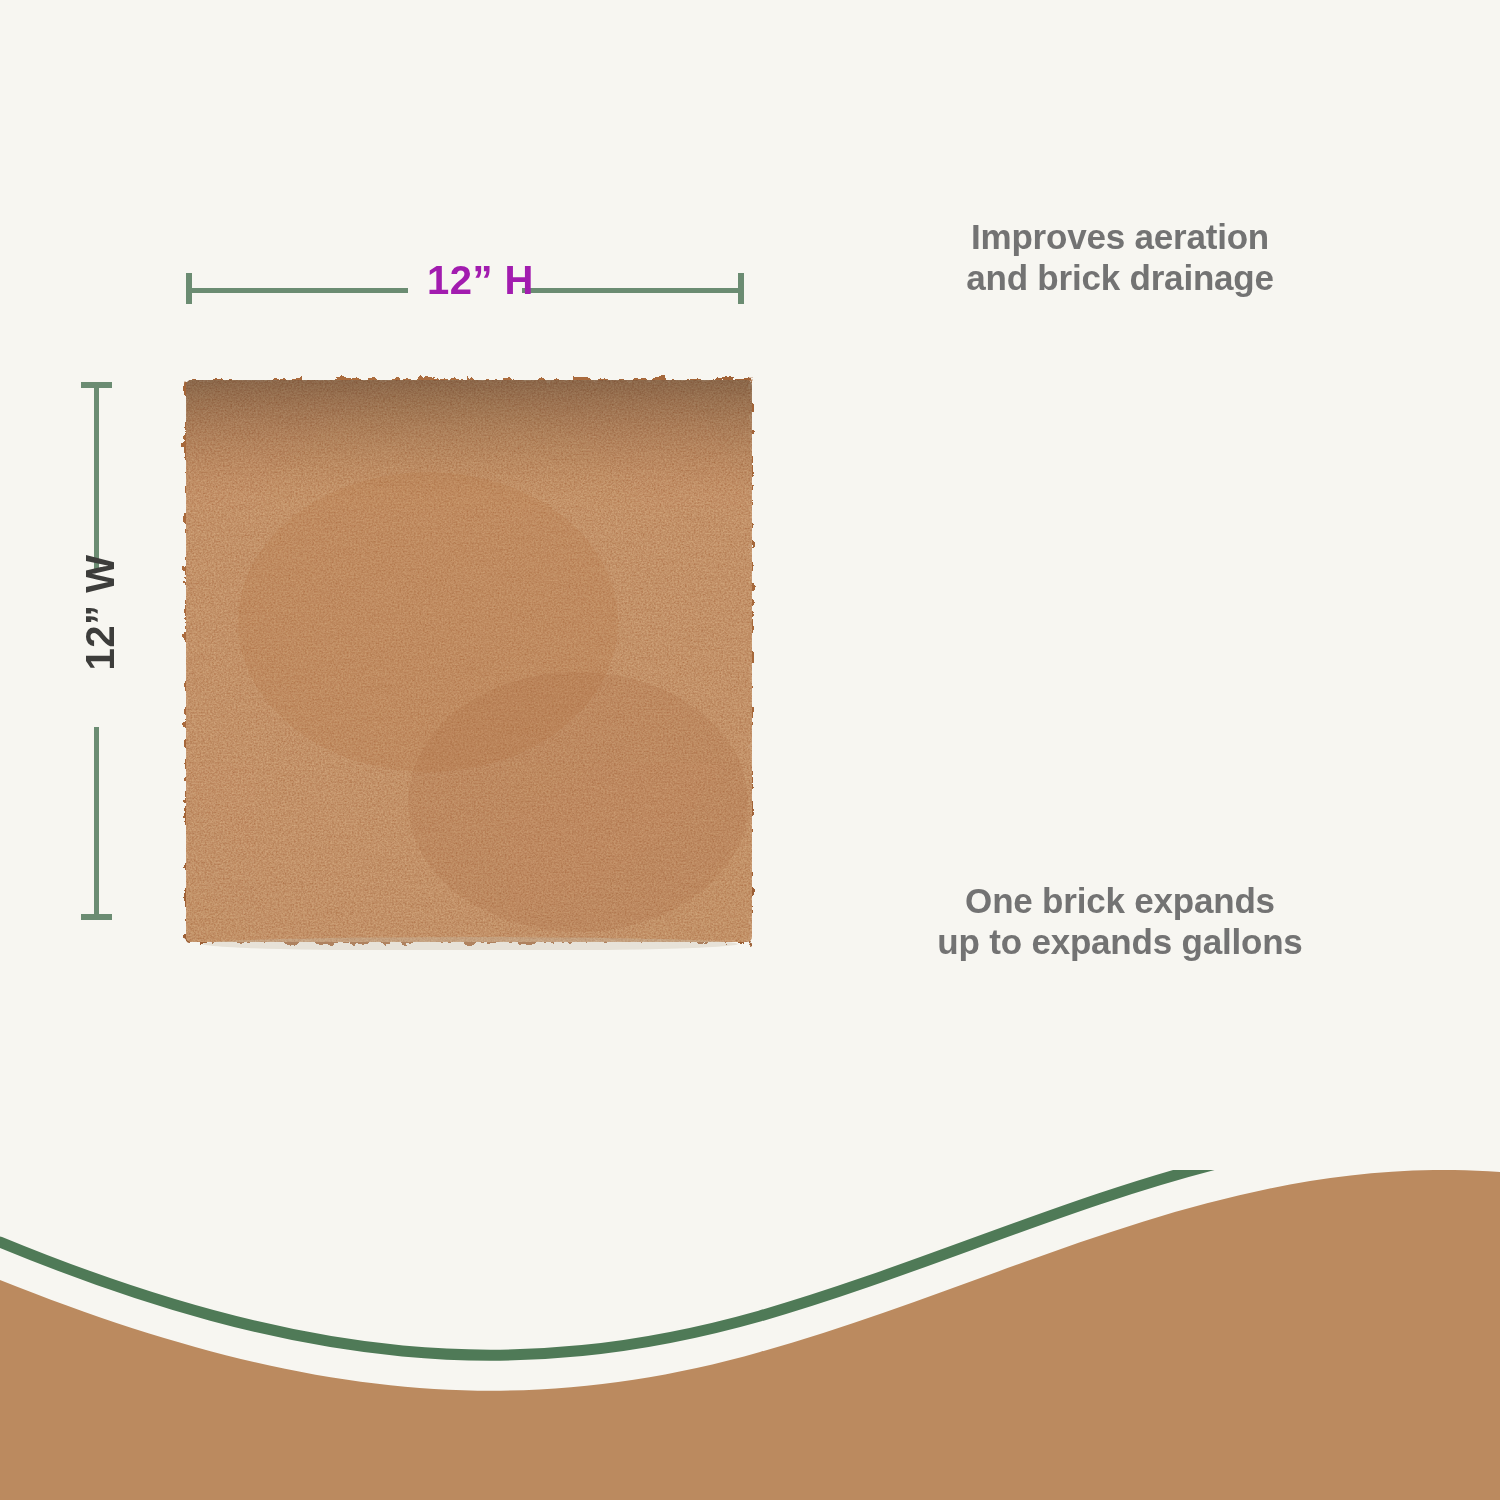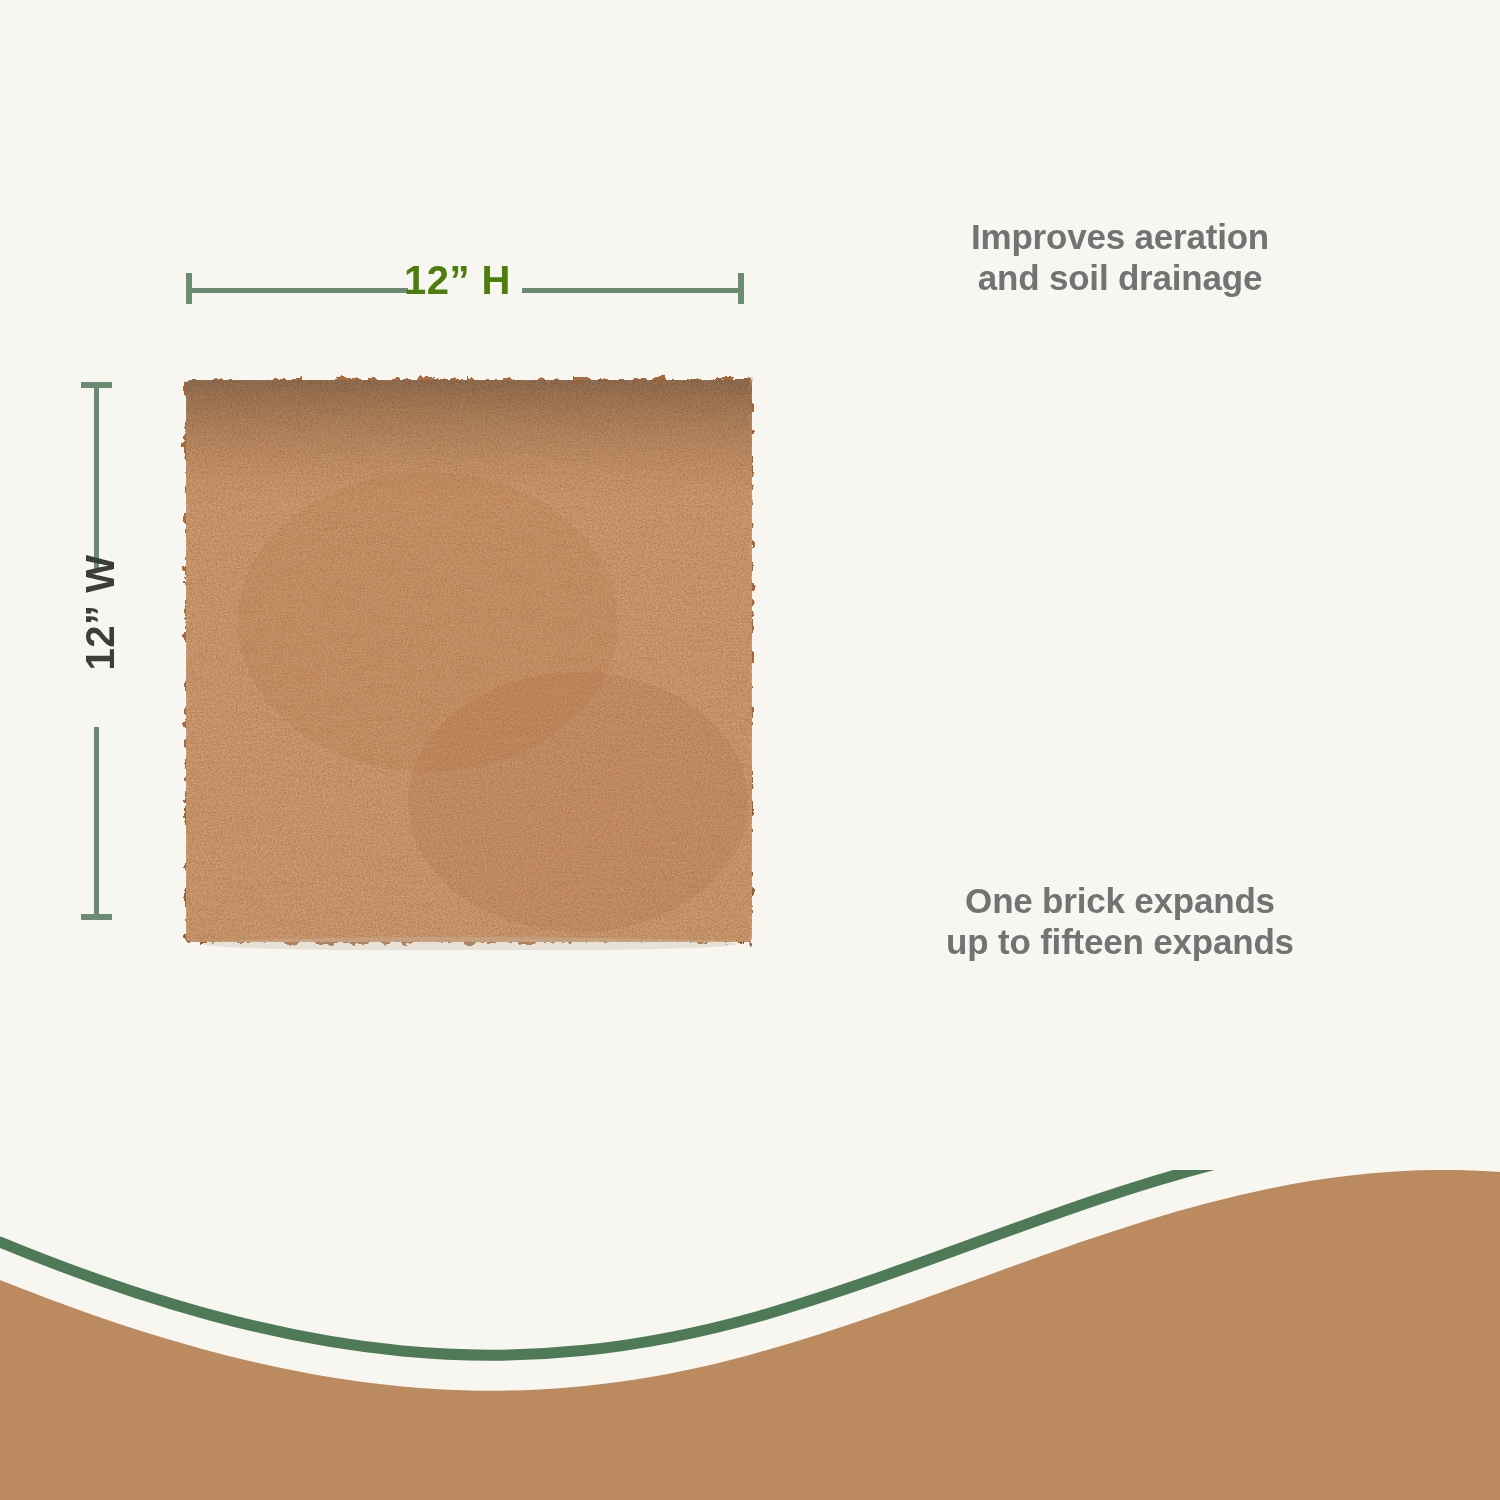--- a/index.html
+++ b/index.html
@@ -49,24 +49,24 @@
   }
   .h-cap-right {
     left: 552px; top: -13px;
     width: 6px; height: 31px;
   }
   .dim-label-h {
     position: absolute;
     left: 404px;
     top: 258px;
     width: 130px;
-    text-align: left;
+    text-align: right;
     font-size: 40px;
     font-weight: 700;
-    color: #4d7c0f;
+    color: #a21caf;
     letter-spacing: 0.5px;
   }
 
   .dim-line-v {
     position: absolute;
     left: 94px;
     top: 382px;
     width: 6px;
     height: 538px;
     pointer-events: none;
@@ -211,27 +211,27 @@
         <ellipse cx="250" cy="250" rx="190" ry="150" fill="#b0713f" opacity="0.18"></ellipse>
         <ellipse cx="400" cy="430" rx="170" ry="130" fill="#9e6037" opacity="0.15"></ellipse>
       </g>
 
       <ellipse cx="292" cy="572" rx="268" ry="7" fill="#c9bda9" opacity="0.35"></ellipse>
     </svg>
   </div>
 
   <div class="benefit" id="benefit-0">
     <span class="ln">Improves aeration</span>
-    <span class="ln">and soil drainage</span>
+    <span class="ln">and brick drainage</span>
   </div>
 
 
   <div class="benefit" id="benefit-2">
     <span class="ln">One brick expands</span>
-    <span class="ln">up to fifteen expands</span>
+    <span class="ln">up to expands gallons</span>
   </div>
 
   <div class="wave">
     <svg viewBox="0 0 1500 330" preserveAspectRatio="none" xmlns="http://www.w3.org/2000/svg">
 
       <path d="M0 110 C 300 230, 520 250, 760 182 C 1010 112, 1230 -18, 1500 2 L1500 330 L0 330 Z" fill="#bb8a5f"></path>
 
       <path d="M0 72 C 300 196, 520 214, 760 146 C 1010 74, 1230 -54, 1500 -36" fill="none" stroke="#4f7a57" stroke-width="11" stroke-linecap="round"></path>
     </svg>
   </div>

